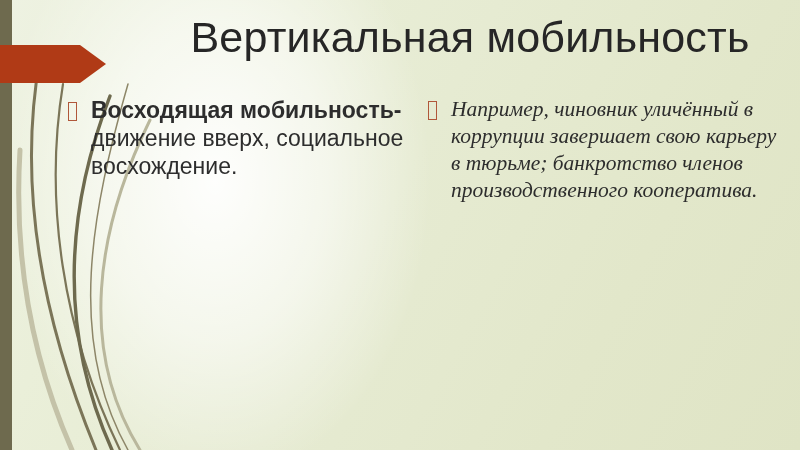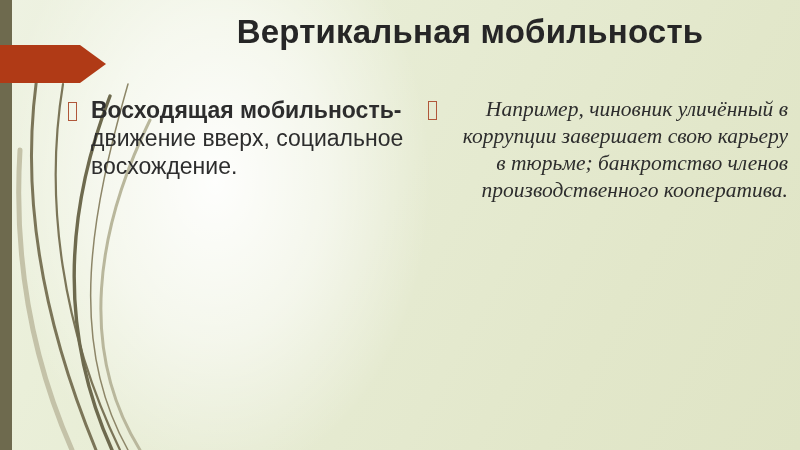--- a/index.html
+++ b/index.html
@@ -49,22 +49,22 @@
     clip-path: polygon(0 0, 80px 0, 106px 19px, 80px 38px, 0 38px);
   }
 
   
   .title {
     position: absolute;
     left: 150px;
     top: 14px;
     width: 640px;
     text-align: center;
-    font-size: 33px;
-    font-weight: bold;
+    font-size: 43px;
+    font-weight: normal;
     color: #262626;
     letter-spacing: 0.2px;
     line-height: 1.1;
   }
 
   
   .col {
     position: absolute;
     top: 96px;
   }
@@ -103,21 +103,21 @@
   }
   .para-serif {
     font-family: "Liberation Serif", serif;
     font-style: italic;
     font-size: 22px;
     line-height: 1.26;
   }
   .b { font-weight: bold; }
 
   .col-right .para-sans { font-size: 22.5px; }
-  .col-right .para-serif { font-size: 21.5px; text-align: right; }
+  .col-right .para-serif { font-size: 21.5px; }
 </style>
 </head>
 <body>
 
 <div id="slide">
 
   <svg class="deco-svg" viewBox="0 0 800 450" preserveAspectRatio="none" aria-hidden="true">
     <g fill="none" stroke-linecap="round">
       <path d="M40 58 C 20 170, 34 300, 96 450" stroke="#7b7558" stroke-width="3"></path>
       <path d="M63 84 C 44 200, 62 330, 120 450" stroke="#7b7558" stroke-width="2.2"></path>

